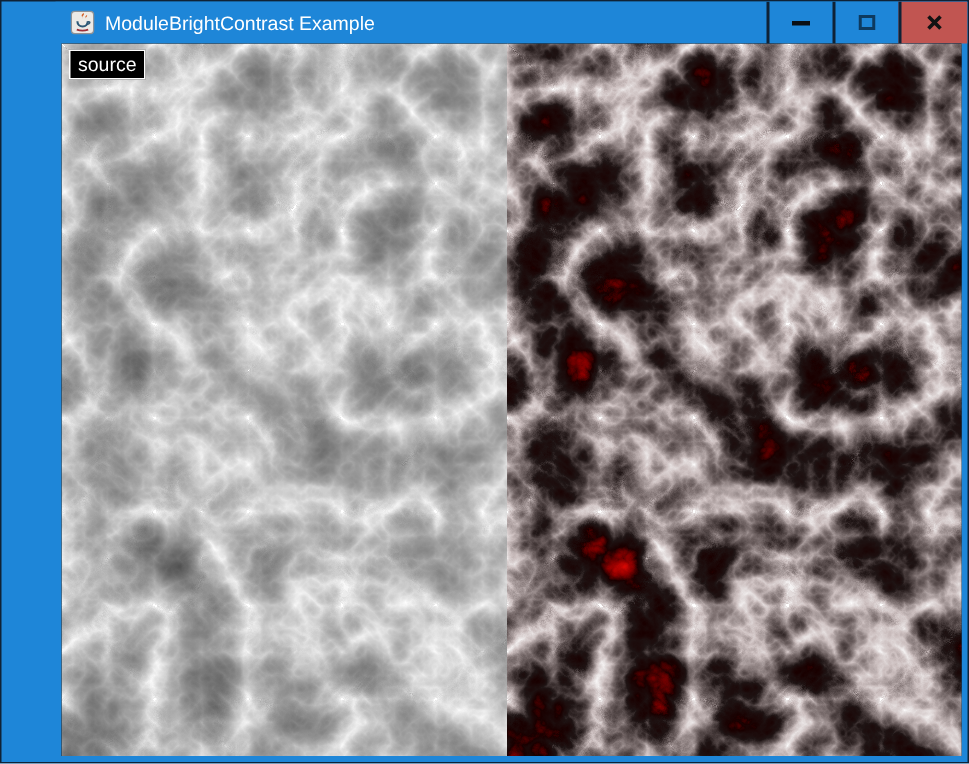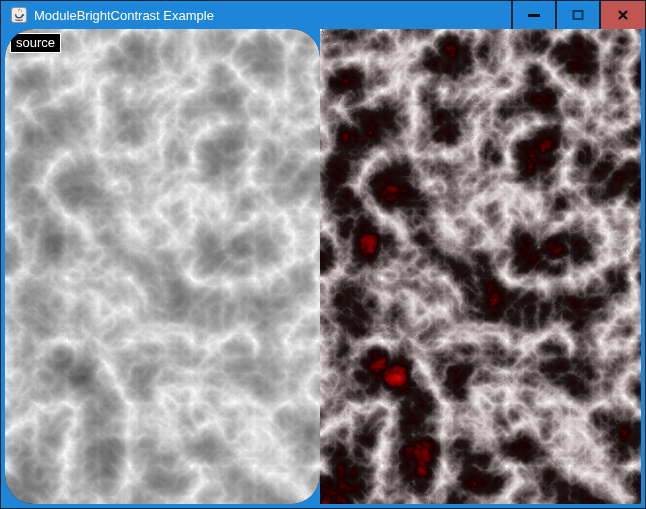--- a/index.html
+++ b/index.html
@@ -6,20 +6,21 @@
   * { box-sizing: border-box; }
 
   .window {
     position: relative;
     width: 646px;
     height: 509px;
     background: var(--accent-blue, #1e86d8);
     border: 1px solid var(--border-dark, #0f2236);
     font-family: "Liberation Sans", sans-serif;
     overflow: hidden;
+    padding-left: 36px;
   }
 
   
   .titlebar {
     height: 28px;
     display: flex;
     align-items: center;
     background: var(--accent-blue, #1e86d8);
     padding-left: 10px;
     user-select: none;
@@ -66,21 +67,21 @@
     display: flex;
     height: calc(100% - 28px);
     padding: 0 4px 4px 4px;
   }
   .panel {
     position: relative;
     height: 100%;
     overflow: hidden;
     background: #000;
   }
-  .panel.source-panel { width: 315px; border-radius: 29px; }
+  .panel.source-panel { width: 315px; }
   .panel.result-panel { width: 321px; }
   .panel svg.noise { display: block; }
 
   .img-label {
     position: absolute;
     top: 4px;
     left: 5px;
     background: var(--label-bg, #000000);
     color: var(--label-fg, #ffffff);
     border: 1px solid var(--label-border, #ffffff);

